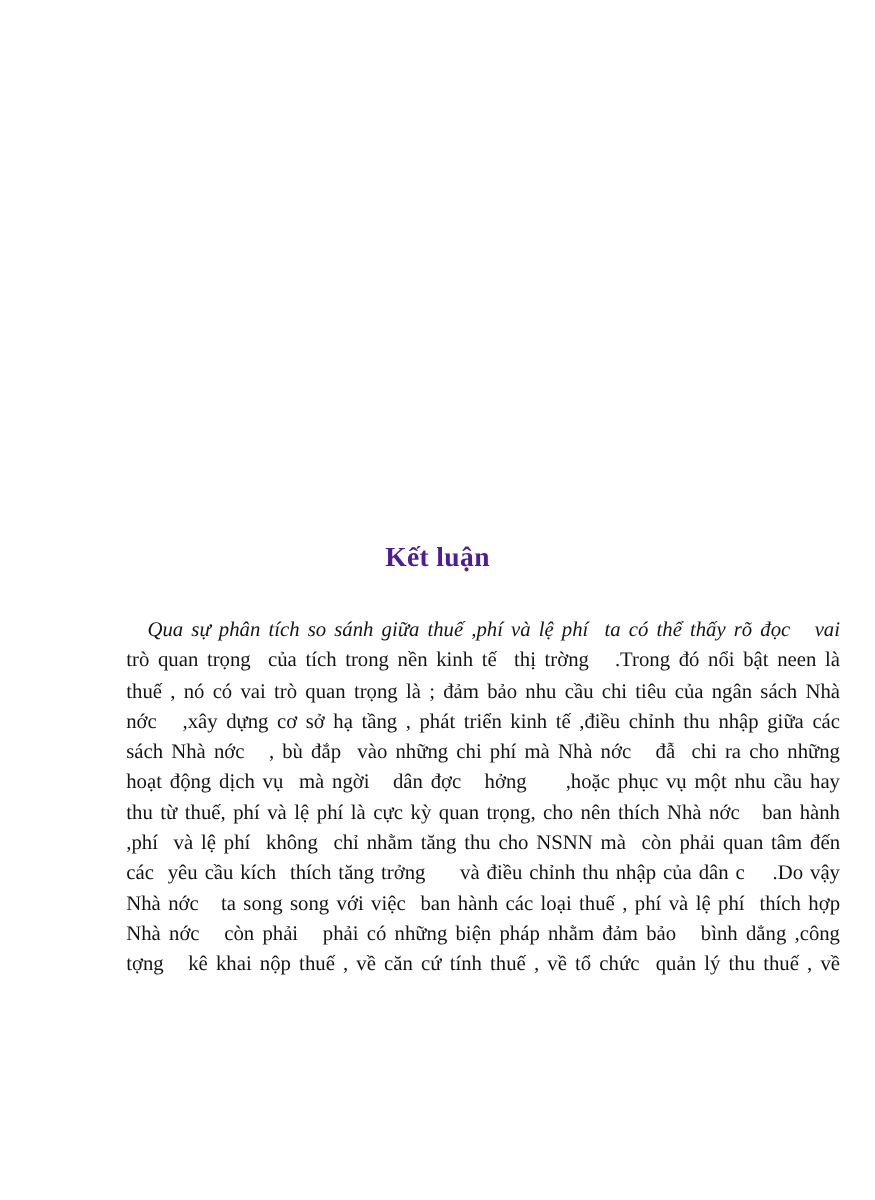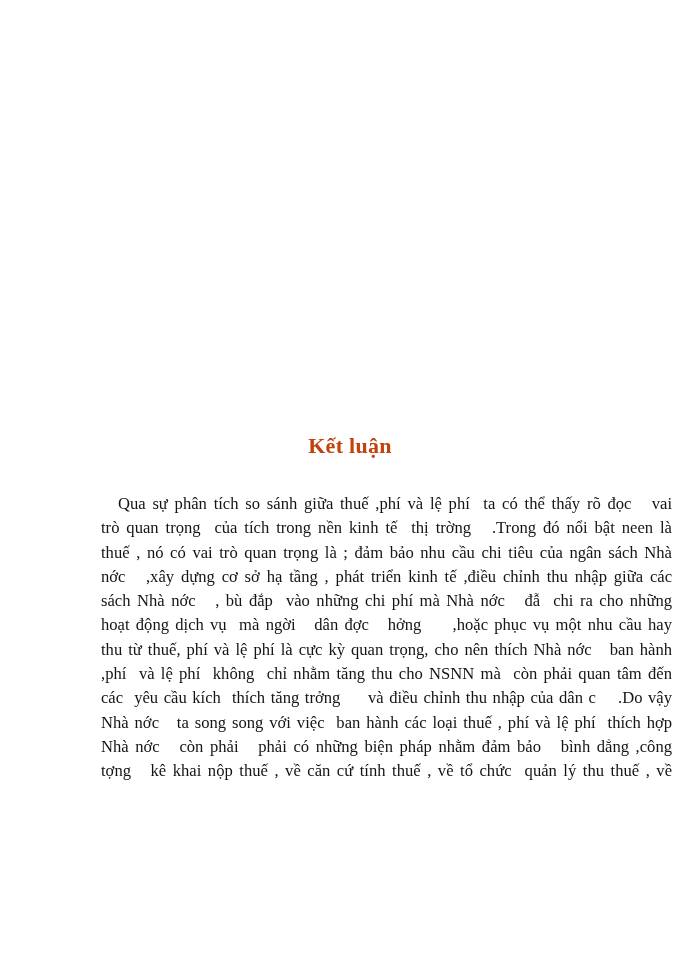--- a/index.html
+++ b/index.html
@@ -26,21 +26,21 @@
     .title {
       position: absolute;
       left: 0;
       width: 700px;
       top: 431px;
       text-align: center;
       font-size: 22px;
       font-weight: bold;
       letter-spacing: 0.3px;
       line-height: 30px;
-      color: #c2410c;
+      color: #4c1d95;
     }
     .body-text {
       position: absolute;
       left: 101px;
       top: 492px;
       width: 571px;
     }
     .line {
       display: block;
       height: 24.3px;
@@ -49,20 +49,21 @@
       white-space: pre;
       text-align: justify;
       text-align-last: justify;
       color: #141414;
     }
     .line.last {
       text-align-last: left;
     }
     .line.indent {
       padding-left: 17px;
+      font-style: italic;
     }
   </style>
 </head>
 <body>
 
 <div class="page">
   <div class="title">Kết luận</div>
 
   <div class="body-text">
     <div>

